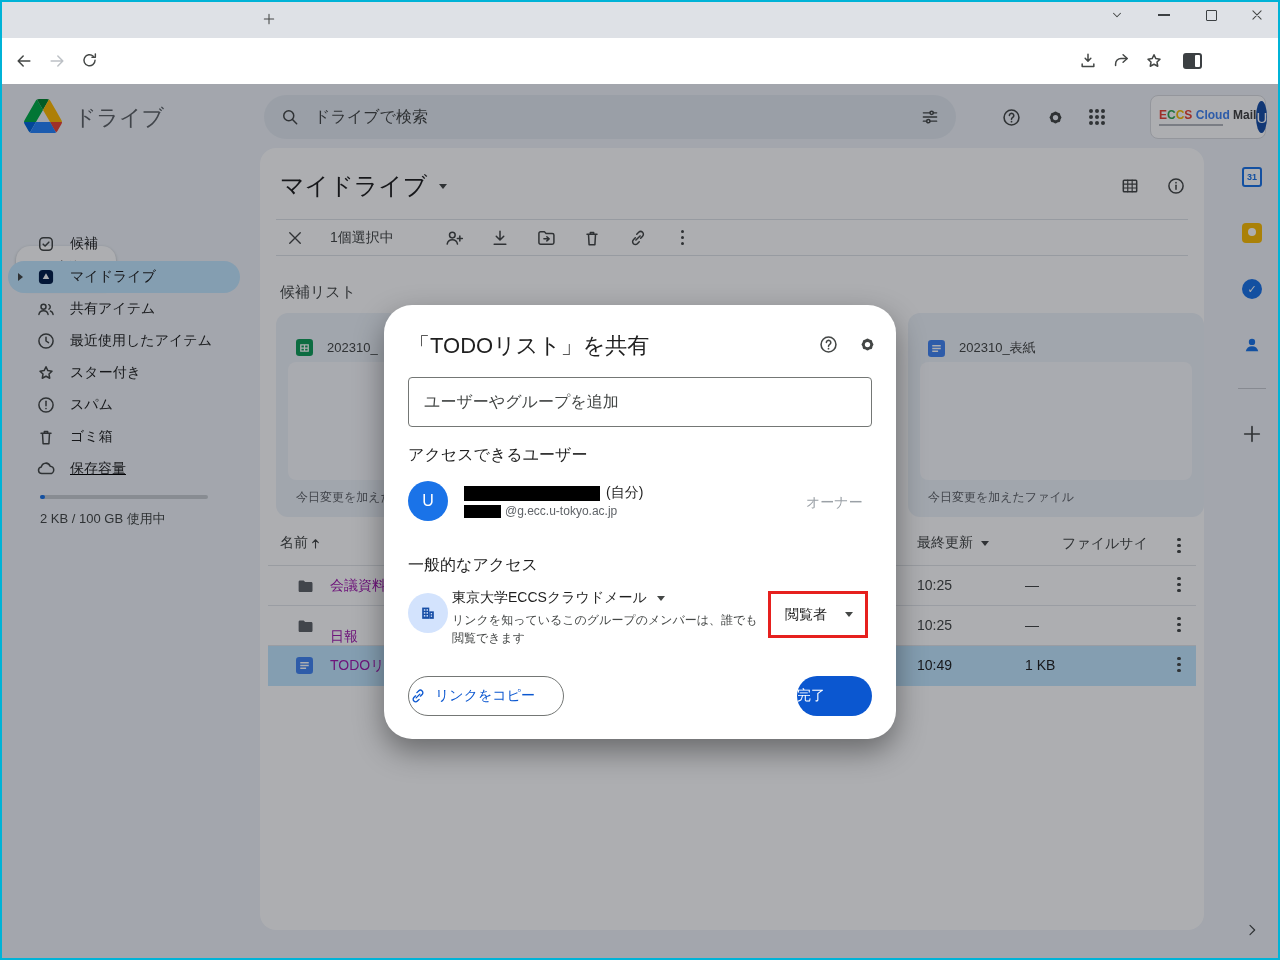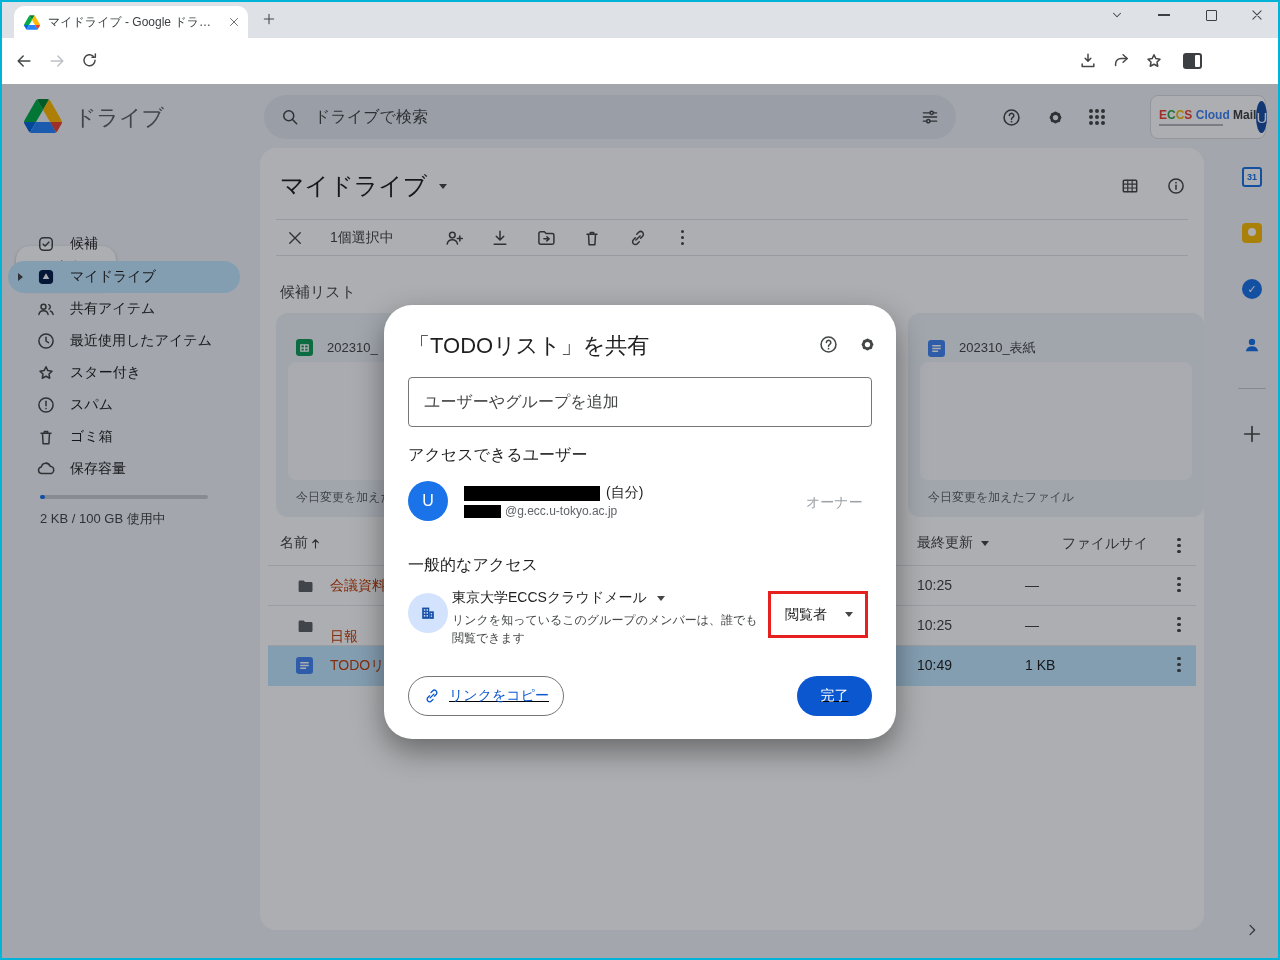--- a/index.html
+++ b/index.html
@@ -51,66 +51,52 @@
   .dots3 i { width:3.4px; height:3.4px; border-radius:50%; background:#444746; }
   .sugg-label { left:280px; top:283px; font-size:15px; color:#444746; }
   .fcard { top:313px; height:204px; background:#eef3f9; border-radius:12px; }
   .fcard .head { position:absolute; left:20px; top:26px; display:flex; align-items:center; gap:14px; }
   .fcard .head span { font-size:13px; font-weight:500; color:#444746; white-space:nowrap; }
   .fcard .prev { position:absolute; left:12px; top:49px; right:12px; height:118px; background:#f9fbfe; border-radius:8px; }
   .fcard .cap { position:absolute; left:20px; top:176px; font-size:12px; color:#5f6368; white-space:nowrap; }
   .thead-txt { font-size:14px; font-weight:500; color:#444746; }
   .row { left:268px; width:928px; height:40px; border-bottom:1px solid #e3e6ea; }
   .row.sel { background:#c2e7ff; border-bottom-color:#c2e7ff; }
-  .cell-name { font-size:14px; color:#c2410c; white-space:nowrap; }
+  .cell-name { font-size:14px; color:#a21caf; white-space:nowrap; }
   .cell-sub { font-size:14px; color:#444746; }
 
   .mini-sq { width:20px; height:20px; border-radius:4px; display:flex; align-items:center; justify-content:center; }
   .divider-v { left:1238px; width:28px; height:1px; background:#c7cacf; }
 
   .dim { left:0; top:84px; width:1280px; height:876px; background:rgba(5,10,18,.33); z-index:50; }
 
   
   .dialog { left:384px; top:305px; width:512px; height:434px; background:#fff; border-radius:28px; z-index:100; box-shadow:0 12px 30px rgba(0,0,0,.4); }
   .dtitle { position:absolute; left:24px; top:26px; font-size:22px; color:#1f1f1f; }
   .dinput { position:absolute; left:24px; top:72px; width:464px; height:50px; border:1px solid #747775; border-radius:4px; padding:0 15px; font-size:16px; color:#1f1f1f; background:#fff; outline:none; }
   .dinput::placeholder { color:#444746; opacity:1; }
   .dsect { position:absolute; left:24px; font-size:16px; font-weight:500; color:#1f1f1f; }
   .redact { background:#000; display:inline-block; }
   .role-owner { position:absolute; left:422px; top:189px; font-size:14px; color:#9aa0a6; }
   .grp-name { font-size:14px; font-weight:500; color:#1f1f1f; display:flex; align-items:center; gap:10px; }
   .grp-desc { position:absolute; left:68px; top:306px; width:316px; font-size:12px; line-height:18px; color:#444746; }
   .redbox { position:absolute; left:384px; top:286px; width:100px; height:47px; border:3px solid #e6201e; display:flex; align-items:center; justify-content:space-between; padding:0 12px 0 14px; }
   .redbox span { font-size:14px; color:#1f1f1f; }
-  .pill-btn { position:absolute; top:371px; height:40px; border-radius:20px; display:flex; align-items:center; justify-content:center; gap:8px;text-decoration:underline; }
+  .pill-btn { position:absolute; top:371px; height:40px; border-radius:20px; display:flex; align-items:center; gap:8px; }
   .btn-copy { left:24px; width:156px; border:1px solid #747775; background:#fff; }
   .btn-copy span { font-size:14px; font-weight:500; color:#0b57d0; }
   .btn-done { left:413px; width:75px; background:#0b57d0; }
   .btn-done span { font-size:14px; font-weight:500; color:#fff; }
 </style>
 </head>
 <body>
 
 <div class="frame">
 
   <div class="abs tabbar">
-    <div class="abs tab">
-      <svg width="16" height="15" viewBox="0 0 87.3 78">
-          <path fill="#0066da" d="m6.6 66.85 3.85 6.65c.8 1.4 1.95 2.5 3.3 3.3l13.75-23.8h-27.5c0 1.55.4 3.1 1.2 4.5z"></path>
-          <path fill="#00ac47" d="M43.65 25 29.9 1.2c-1.35.8-2.5 1.9-3.3 3.3l-25.4 44a9.06 9.06 0 0 0-1.2 4.5h27.5z"></path>
-          <path fill="#ea4335" d="M73.55 76.8c1.35-.8 2.5-1.9 3.3-3.3l1.6-2.75 7.65-13.25c.8-1.4 1.2-2.95 1.2-4.5h-27.5l5.85 11.5z"></path>
-          <path fill="#00832d" d="m43.65 25 13.75-23.8c-1.35-.8-2.9-1.2-4.5-1.2h-18.5c-1.6 0-3.15.45-4.5 1.2z"></path>
-          <path fill="#2684fc" d="M59.8 53h-32.3l-13.75 23.8c1.35.8 2.9 1.2 4.5 1.2h50.8c1.6 0 3.15-.45 4.5-1.2z"></path>
-          <path fill="#ffba00" d="m73.4 26.5-12.7-22c-.8-1.4-1.95-2.5-3.3-3.3l-13.75 23.8 16.15 28h27.45c0-1.55-.4-3.1-1.2-4.5z"></path>
-        </svg>
-      <span class="tab-title">マイドライブ - Google ドライブ</span>
-      <svg width="12" height="12" viewBox="0 0 24 24" class="stg">
-          <path d="M5 5l14 14M19 5L5 19"></path>
-        </svg>
-    </div>
     <div class="abs" style="left:262px;top:12px;">
       <svg width="14" height="14" viewBox="0 0 24 24" class="st">
           <path d="M12 4v16M4 12h16"></path>
         </svg>
     </div>
     <div class="abs winbtn" style="left:1103px;top:1px;">
         <svg width="14" height="14" viewBox="0 0 24 24" class="st">
           <path d="M6 9l6 6 6-6"></path>
         </svg>
       </div>
@@ -299,21 +285,21 @@
           <circle cx="12" cy="16.3" r="1" fill="#444746" stroke="none"></circle>
         </svg>
       <span class="lbl">スパム</span>
     </div>
     <div class="abs navitem" style="top:337px;">
       <svg class="ic st" viewBox="0 0 24 24">
           <path d="M6 7.5h12M10 7.5v-2h4v2M7.8 7.5l.7 12.5h7l.7-12.5"></path>
         </svg>
       <span class="lbl">ゴミ箱</span>
     </div>
-    <div class="abs navitem" style="top:369px;">
+    <div class="abs navitem" style="top:369px;text-decoration:underline;">
       <svg class="ic st" viewBox="0 0 24 24">
           <path d="M7 17.5a4 4 0 0 1-.6-7.95A5.5 5.5 0 0 1 17 8.6a4.2 4.2 0 0 1-.3 8.9z"></path>
         </svg>
       <span class="lbl">保存容量</span>
     </div>
 
     <div class="abs storagebar" style="top:411px;">
         <i></i>
       </div>
     <div class="abs storagetxt" style="top:426px;">2 KB / 100 GB 使用中</div>

